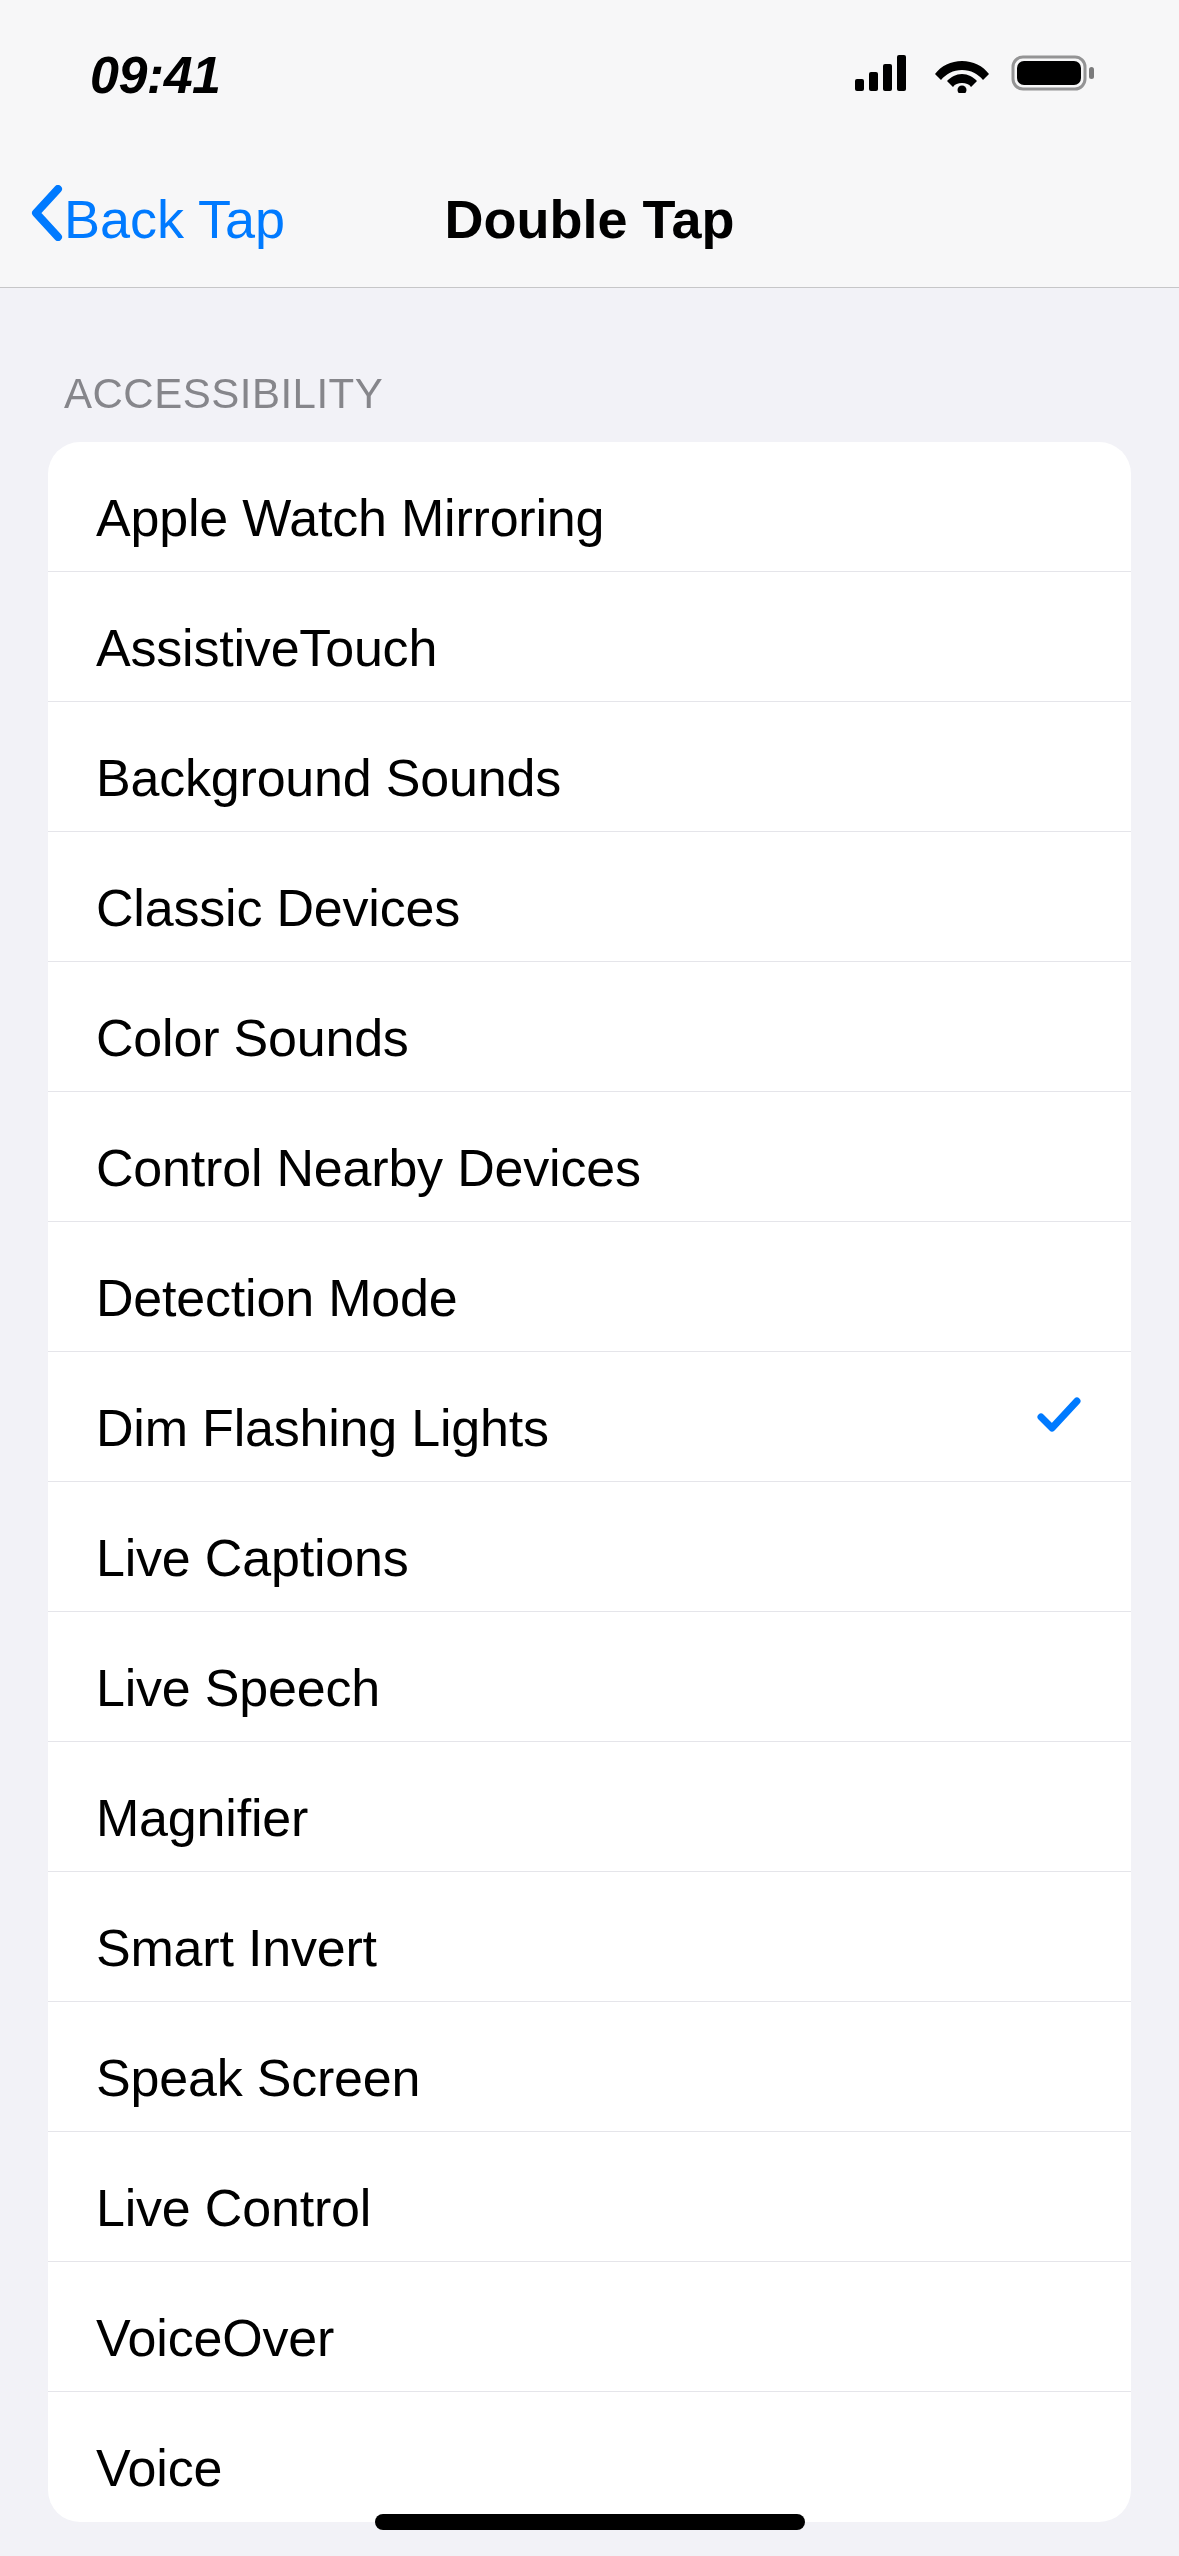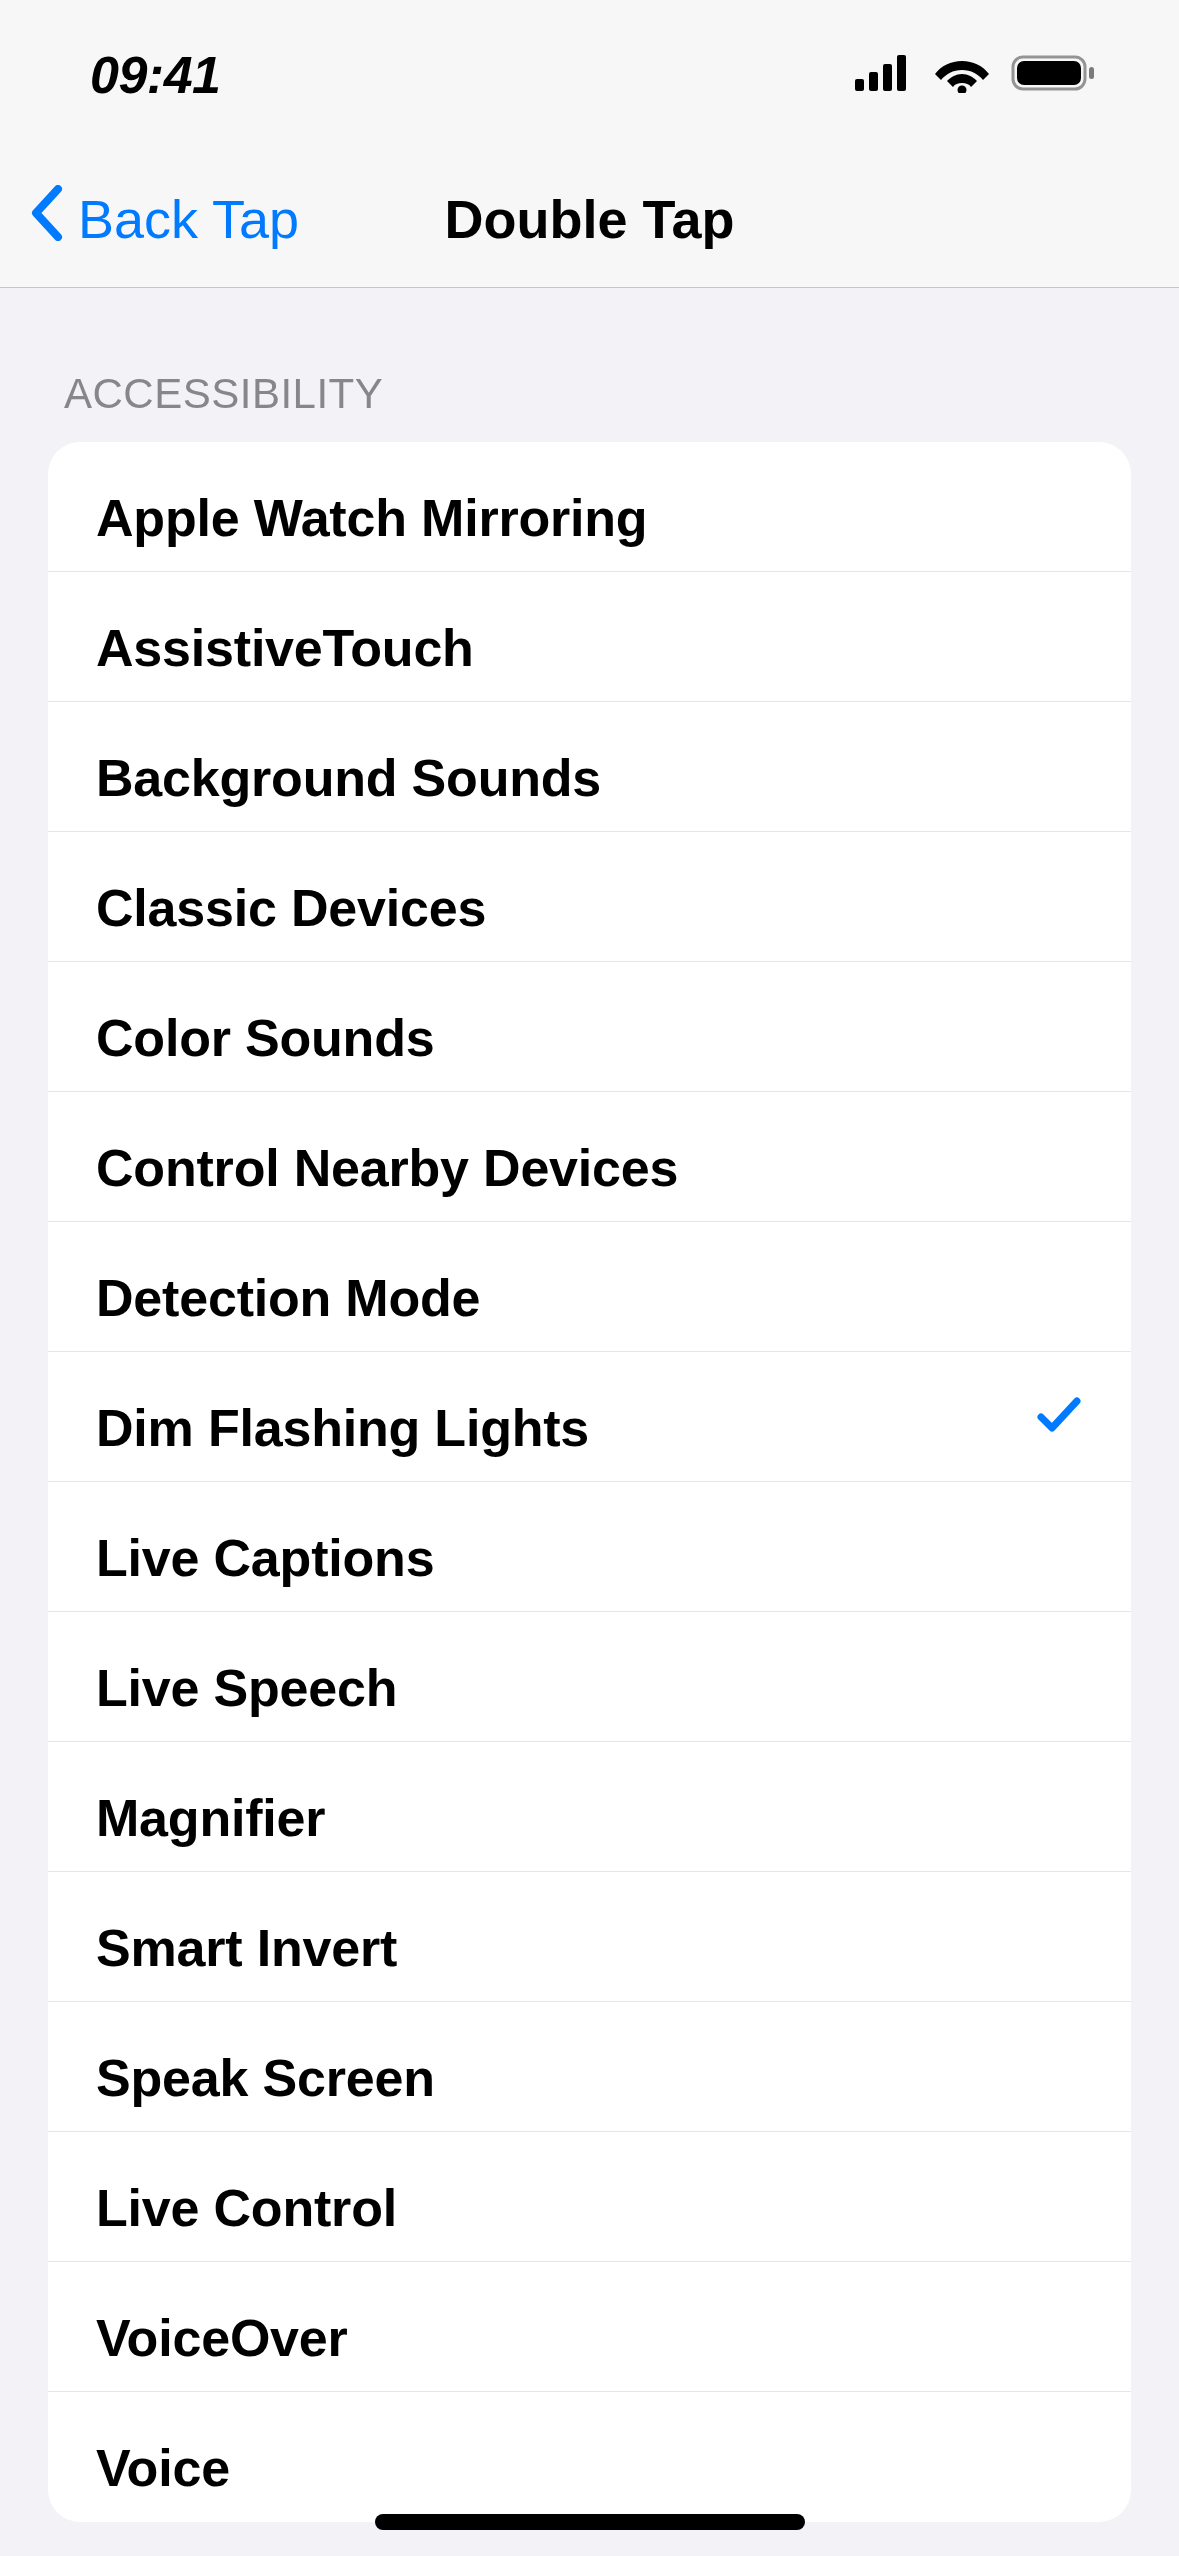--- a/index.html
+++ b/index.html
@@ -44,21 +44,20 @@
       border-bottom: 1px solid #c6c6c8;
       position: relative;
     }
     .nav-back {
       display: flex;
       align-items: center;
       color: #007aff;
       font-size: 54px;
       font-weight: 400;
       padding-left: 28px;
-      gap: 14px;
     }
     .nav-title {
       position: absolute;
       left: 50%;
       transform: translateX(-50%);
       font-size: 54px;
       font-weight: 600;
       color: #000;
     }
     .content {
@@ -84,21 +83,21 @@
       justify-content: space-between;
       padding: 0 48px;
       height: 130px;
       border-bottom: 1px solid #e5e5ea;
     }
     .list-row:last-child {
       border-bottom: none;
     }
     .list-label {
       font-size: 52px;
-      font-weight: 700;
+      font-weight: 400;
       color: #000;
       letter-spacing: -0.2px;
       margin-top: 22px;
     }
     .checkmark {
       color: #007aff;
     }
     .home-indicator {
       position: absolute;
       bottom: 26px;

